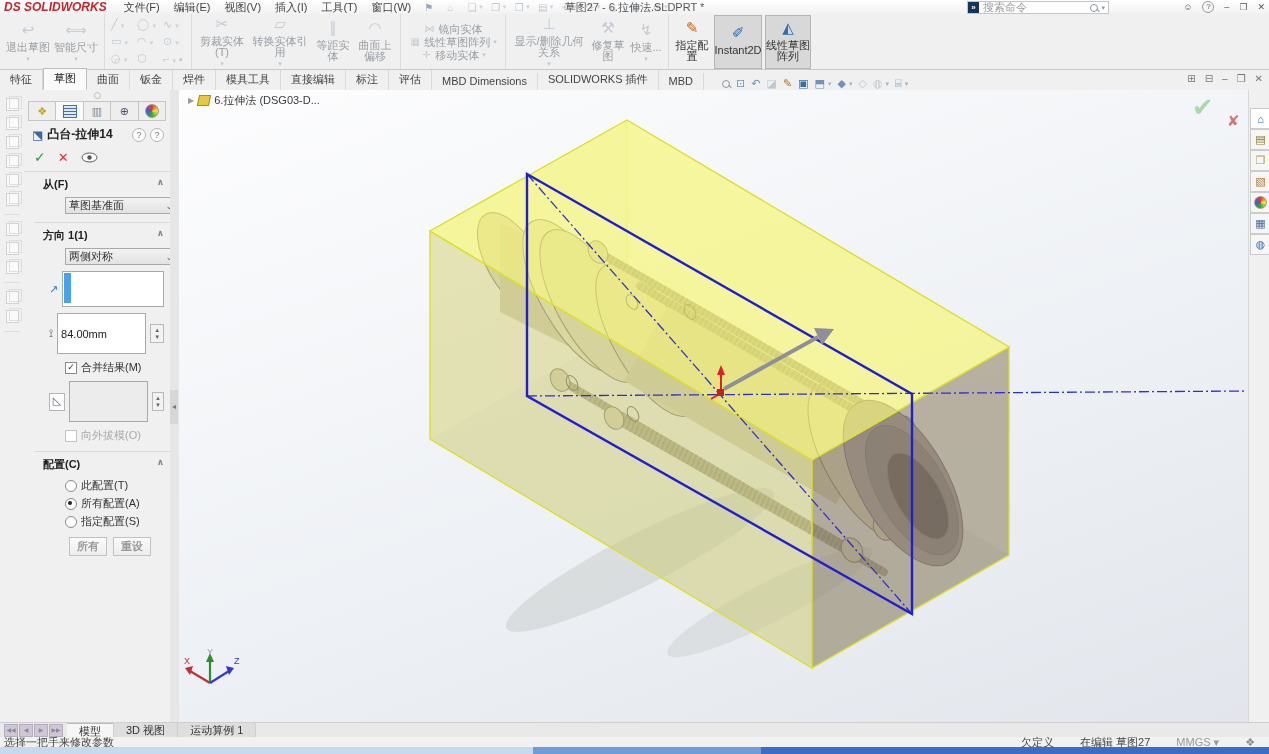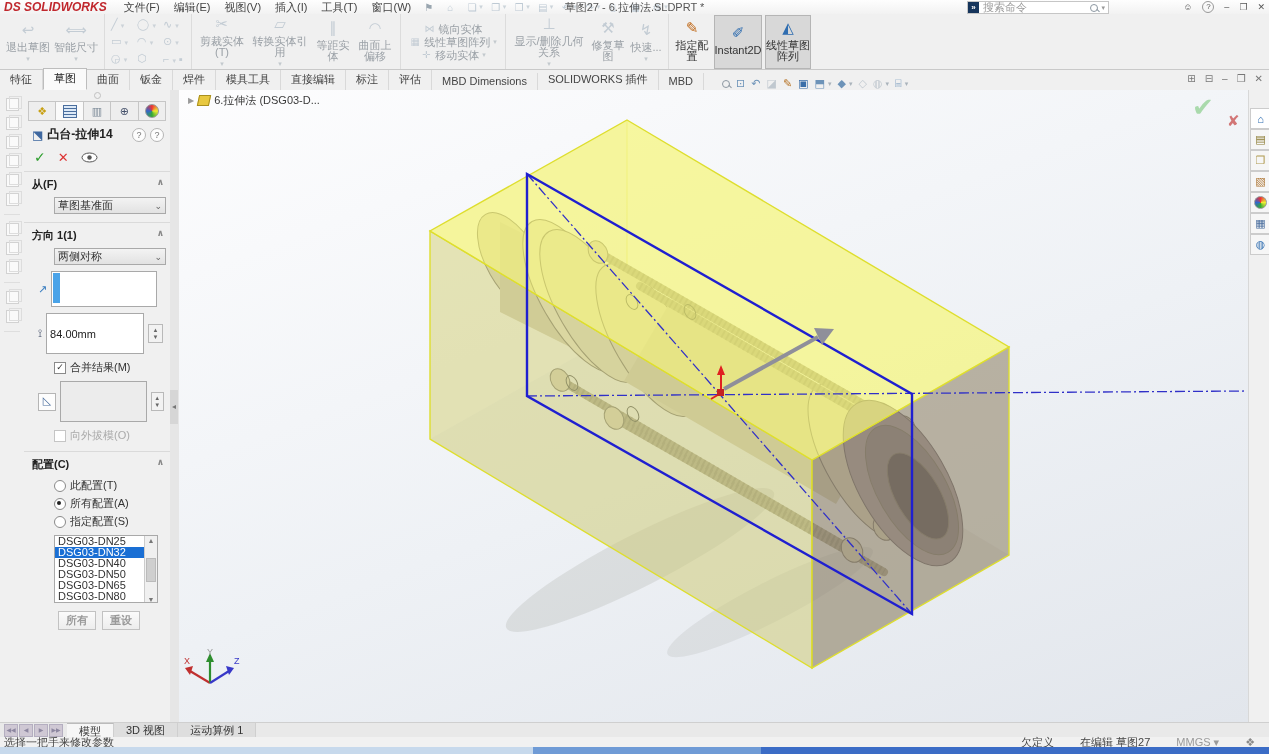--- a/index.html
+++ b/index.html
@@ -56,21 +56,21 @@
   .pmtab.active{background:#fafafa;}
   .pm-ico-list{width:12px;height:11px;border:1px solid #4a6e9e;background:
      repeating-linear-gradient(#dce9f7 0 2px,#4a6e9e 2px 3px);}
   .wheel{width:12px;height:12px;border-radius:50%;background:conic-gradient(#e33,#ee3,#3a3,#36c,#e33);border:1px solid #999;}
   .pmhead{display:flex;align-items:center;gap:4px;padding:5px 6px 2px 8px;}
   .pmhead .t{font-weight:bold;font-size:12px;color:#222;flex:1;}
   .qmark{width:12px;height:12px;border:1px solid #b5b5b5;border-radius:50%;color:#777;font-size:9px;line-height:12px;text-align:center;background:#fdfdfd;}
   .pmactions{display:flex;align-items:center;gap:12px;padding:4px 0 6px 10px;border-bottom:1px solid #dadada;}
   .ok{color:#2e9e2e;font-weight:bold;font-size:14px;}
   .cancel{color:#d33;font-weight:bold;font-size:13px;}
-  .sect{border-bottom:1px solid #dadada;padding:5px 6px 8px 8px;}
+  .sect{border-bottom:1px solid #dadada;padding:5px 6px 8px 8px;margin-left:11px;}
   .sect-h{display:flex;font-weight:bold;color:#222;}
   .sect-h .chev{margin-left:auto;color:#888;font-size:9px;}
   .dd{margin:5px 0 0 22px;width:104px;height:15px;background:linear-gradient(#f3f3f3,#e2e2e2);border:1px solid #a9a9a9;display:flex;align-items:center;padding:0 3px;color:#333;}
   .dd .dc{margin-left:auto;color:#666;font-size:9px;}
   .row{display:flex;align-items:center;margin:6px 0 0 6px;gap:4px;}
   .selbox{width:104px;height:34px;background:#fff;border:1px solid #a9a9a9;position:relative;}
   .selbox .bar{position:absolute;left:1px;top:1px;width:7px;height:30px;background:#4aa3e8;}
   .spin{width:90px;height:15px;background:#fff;border:1px solid #a9a9a9;display:flex;align-items:center;padding:12px 3px;color:#222;}
   .spin.dis{background:#ececec;color:#999;}
   .spinctl{width:13px;height:17px;border:1px solid #b9b9b9;background:#f2f2f2;display:flex;flex-direction:column;align-items:center;justify-content:center;font-size:6px;color:#666;line-height:7px;}
@@ -408,33 +408,20 @@
       <span>此配置(T)</span>
     </div>
     <div class="row" style="margin-left:22px;margin-top:3px;">
       <span class="radio sel"></span>
       <span>所有配置(A)</span>
     </div>
     <div class="row" style="margin-left:22px;margin-top:3px;">
       <span class="radio"></span>
       <span>指定配置(S)</span>
     </div>
-    <div class="cfglist">
-      <div class="cfgrow">DSG03-DN25</div>
-      <div class="cfgrow sel">DSG03-DN32</div>
-      <div class="cfgrow">DSG03-DN40</div>
-      <div class="cfgrow">DSG03-DN50</div>
-      <div class="cfgrow">DSG03-DN65</div>
-      <div class="cfgrow">DSG03-DN80</div>
-      <div class="cfgscroll">
-          <span>▲</span>
-          <span class="thumb"></span>
-          <span>▼</span>
-        </div>
-    </div>
     <div class="btnrow">
       <span class="pbtn">所有</span>
       <span class="pbtn">重设</span>
     </div>
   </div>
 </div>
 
 <div id="splitter" class="abs">
     <span class="hdl">◂</span>
   </div>

